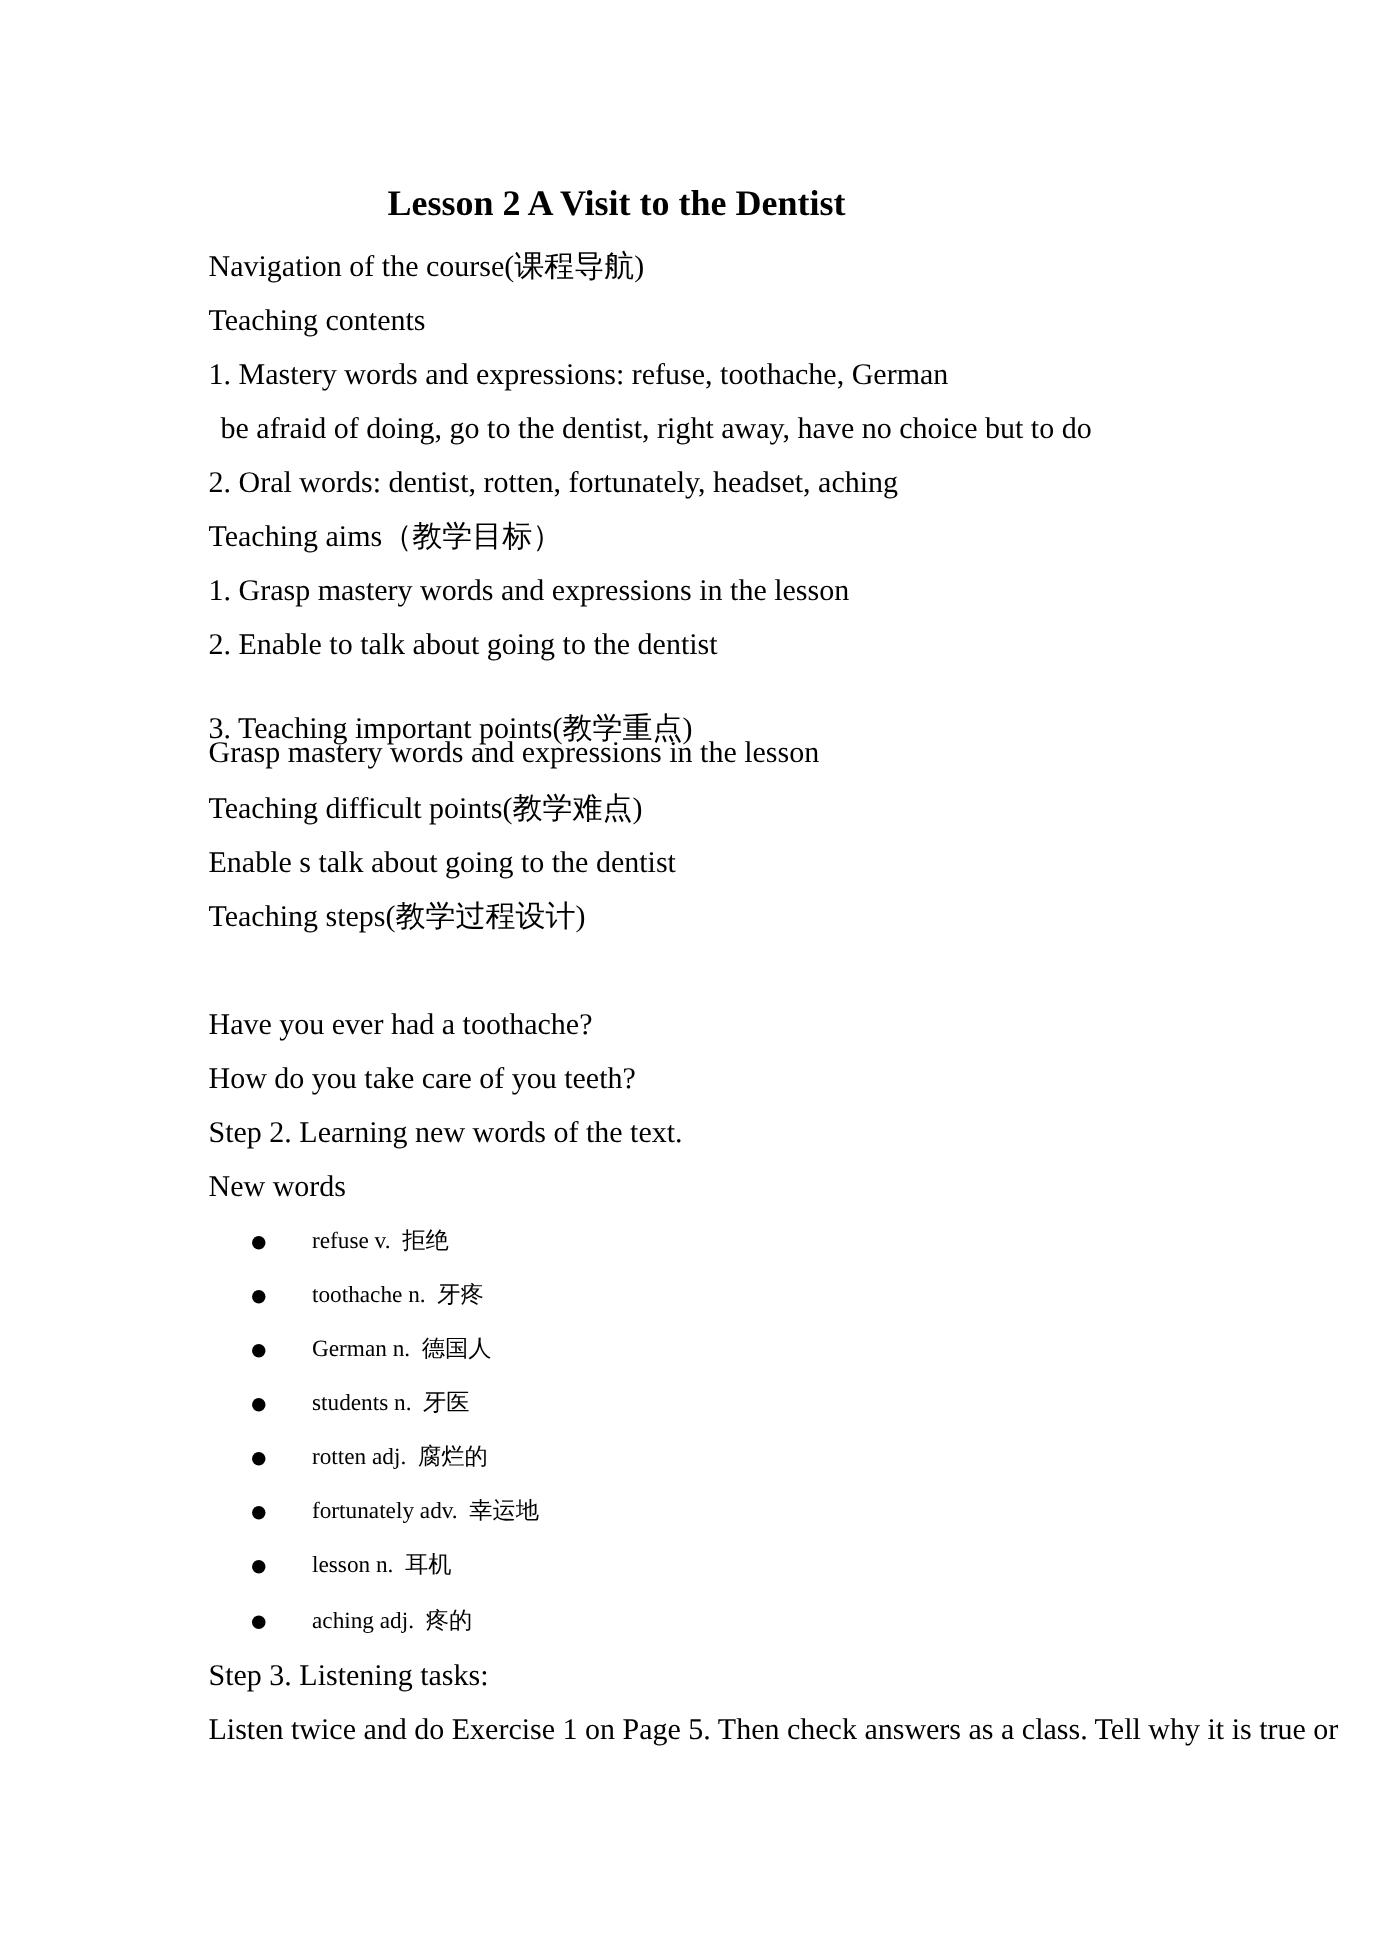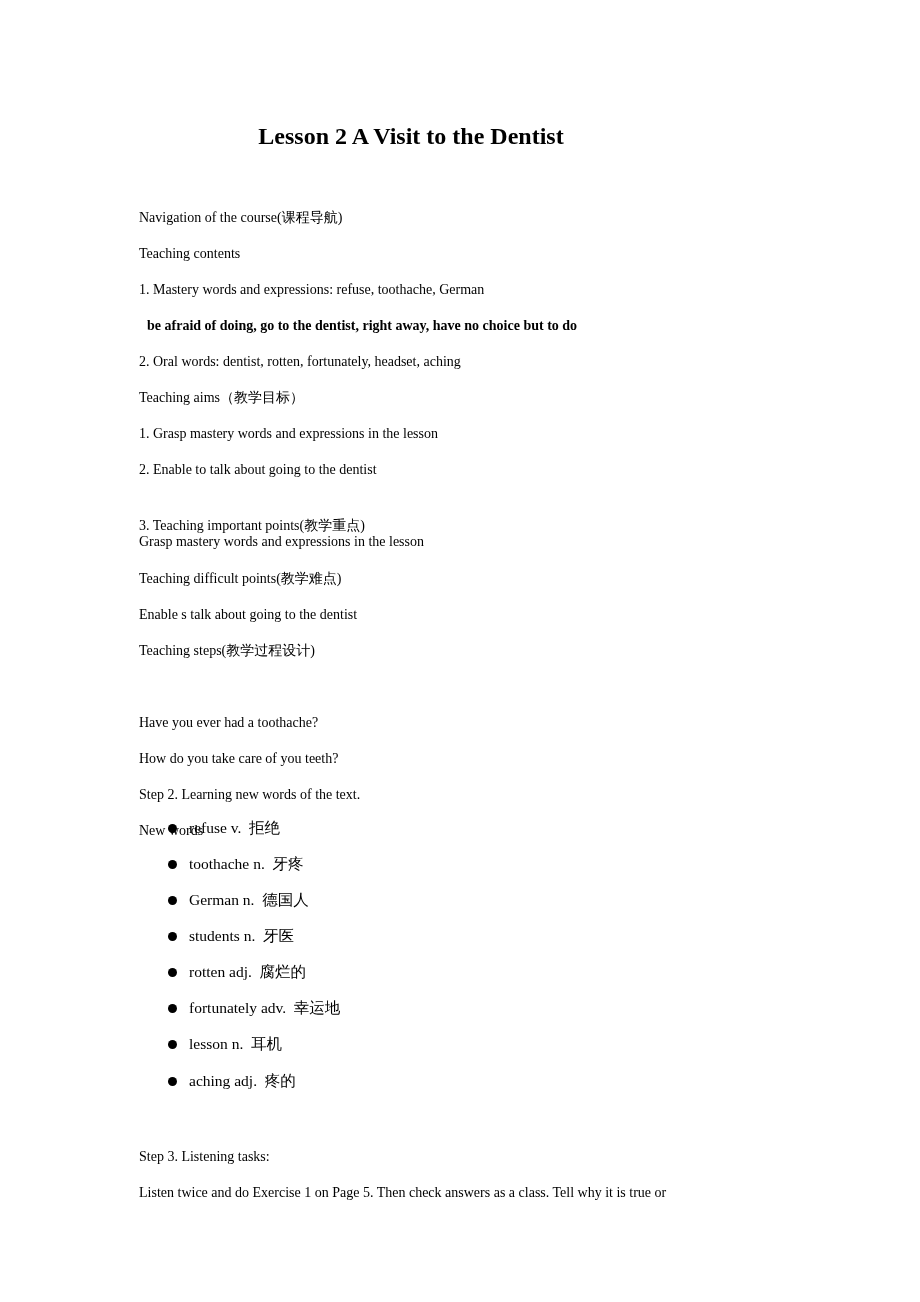--- a/index.html
+++ b/index.html
@@ -1,24 +1,24 @@
 <!DOCTYPE html>
 <html><head>
 <meta charset="utf-8">
 <style>
   html, body { margin: 0; padding: 0; background: #ffffff; }
   body { width: 920px; height: 1302px; position: relative; overflow: hidden;
          font-family: "Liberation Serif", "DejaVu Serif", serif; color: #000; }
   .page { position: absolute; left: 0; top: 0; width: 829px; height: 1302px; }
   .title { position: absolute; left: 0; width: 920px; top: 120px; text-align: center;
            font-size: 24px; font-weight: bold; line-height: 32px; padding-right: 98px; box-sizing: border-box; }
-  .line { position: absolute; left: 139px; font-size: 14px; line-height: 20px; white-space: pre; margin-top: 40px; }
-  .indent { left: 147px; font-weight: bold; }
+  .line { position: absolute; left: 139px; font-size: 20px; line-height: 20px; white-space: pre; }
+  .indent { left: 147px; }
   .bullet { position: absolute; left: 168px; width: 9px; height: 9px; border-radius: 50%; background: #000; }
-  .bullet-text { position: absolute; left: 189px; font-size: 15.5px; line-height: 20px; white-space: pre; }
+  .bullet-text { position: absolute; left: 208px; font-size: 15.5px; line-height: 20px; white-space: pre; }
 </style>
 </head>
 <body>
 
 <div class="page">
   <div class="title">Lesson 2 A Visit to the Dentist</div>
 
   <div class="line" style="top:168px">Navigation of the course(课程导航)</div>
   <div class="line" style="top:204px">Teaching contents</div>
   <div class="line" style="top:240px">1. Mastery words and expressions: refuse, toothache, German</div>

